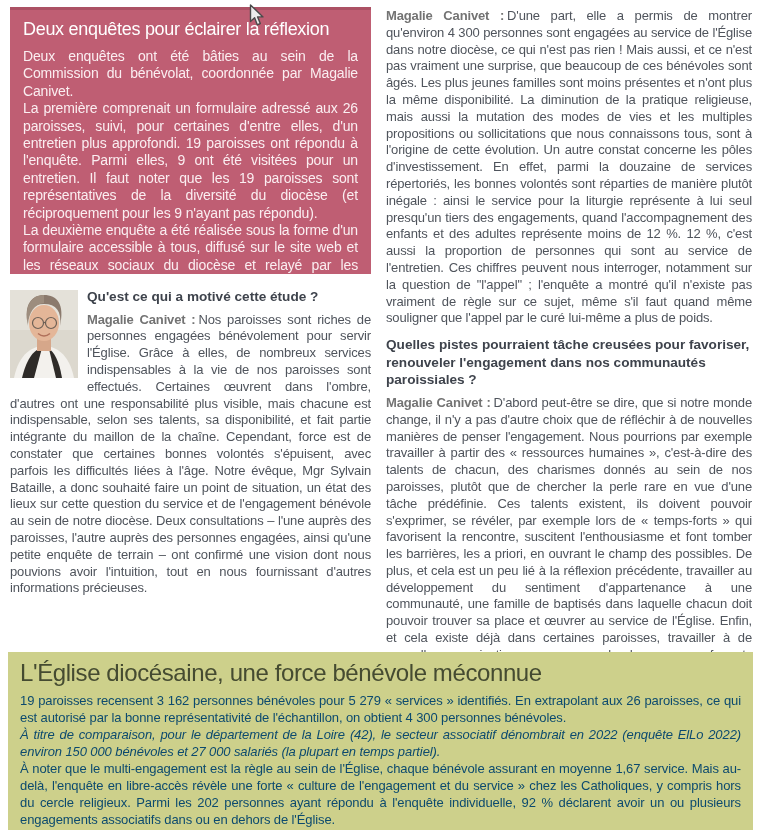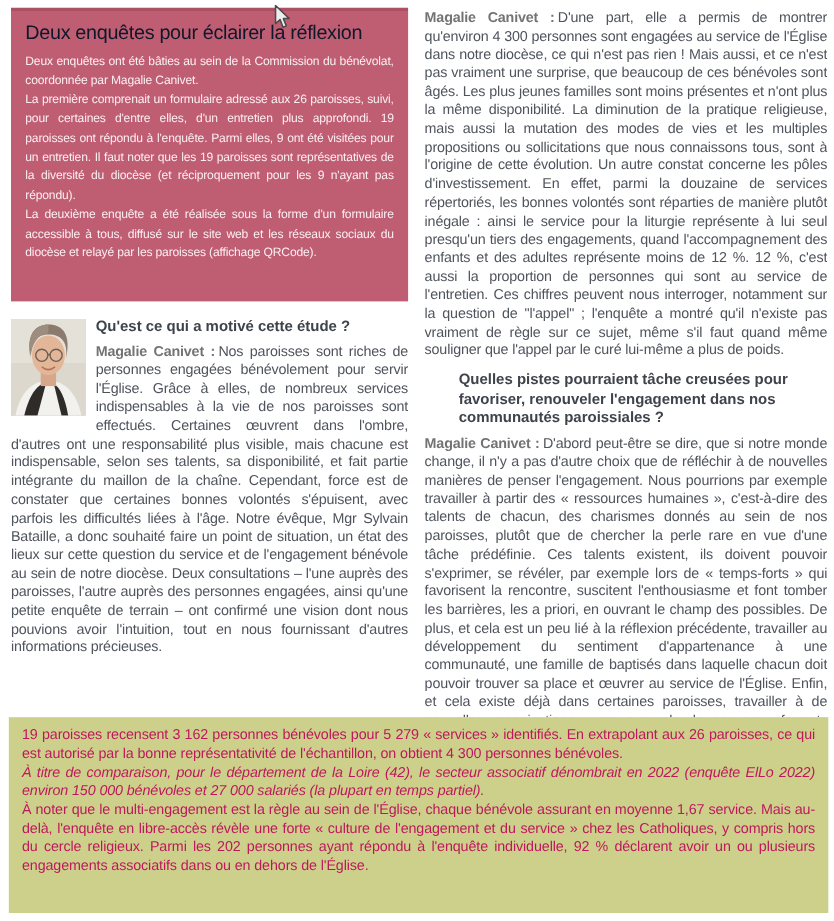--- a/index.html
+++ b/index.html
@@ -13,61 +13,61 @@
   .page { position:absolute; inset:0; background:#ffffff; }
 
   
   .pink-box {
     position:absolute; left:10px; top:7px; width:361px; height:267px;
     background:#bf5e73; color:#fbeef1;
     padding:9px 13px 8px 13px; overflow:hidden;
     box-shadow: inset 0 3px 0 rgba(90,20,35,0.18);
   }
   .pink-box h1 {
-    color:#0f172a; font-size:18px; font-weight:400;
+    color:#ffffff; font-size:18px; font-weight:400;
     letter-spacing:-0.3px; margin:3px 0 8px 0; white-space:nowrap;
   }
   .pink-box p {
-    font-size:11px; line-height:17.4px; letter-spacing:-0.15px;
+    font-size:14px; line-height:17.4px; letter-spacing:-0.15px;
     text-align:justify;
   }
 
   
   .col-left  { position:absolute; left:10px;  top:288px; width:361px; height:414px; overflow:hidden; }
   .col-right { position:absolute; left:386px; top:8px;   width:366px; height:644px; overflow:hidden; }
 
   .photo {
     float:left; width:68px; height:88px; margin:2px 9px 3px 0;
     overflow:hidden; background:#d9d5cb;
   }
   .photo svg { display:block; width:100%; height:100%; }
 
   .q {
     font-size:13.6px; font-weight:700; color:#3e434c;
-    line-height:17.6px; margin-bottom:6px; text-align:left;padding-left:31px;
+    line-height:17.6px; margin-bottom:6px; text-align:left;
   }
   .q.q-follow { margin-top:16px; }
   .a {
     font-size:13px; line-height:16.8px; letter-spacing:-0.15px;
     color:#4f545c; text-align:justify; margin-bottom:9px;
   }
   .speaker { color:#737373; font-weight:700; margin-right:3px; }
 
   
   .green-box {
     position:absolute; left:8px; top:652px; width:745px; height:178px;
     background:#cdd08b; padding:7px 12px 8px 12px; overflow:hidden;
   }
   .green-box h1 {
     font-size:24px; font-weight:400; color:#454b31;
     letter-spacing:-0.4px; margin-bottom:5px;
   }
   .green-box p {
     font-size:13px; line-height:17px; letter-spacing:-0.1px;
-    color:#be185d; text-align:justify;
+    color:#0c4a6e; text-align:justify;
   }
   .green-box p.italic { font-style:italic; }
 
   
   .cursor { position:absolute; left:249px; top:4px; width:16px; height:23px; z-index:10; }
   .cursor svg { display:block; width:100%; height:100%; }
 </style>
 </head>
 <body>
 
@@ -102,20 +102,21 @@
     <p class="a"><span class="speaker">Magalie Canivet :</span><span>Nos paroisses sont riches de personnes engagées bénévolement pour servir l'Église. Grâce à elles, de nombreux services indispensables à la vie de nos paroisses sont effectués. Certaines œuvrent dans l'ombre, d'autres ont une responsabilité plus visible, mais chacune est indispensable, selon ses talents, sa disponibilité, et fait partie intégrante du maillon de la chaîne. Cependant, force est de constater que certaines bonnes volontés s'épuisent, avec parfois les difficultés liées à l'âge. Notre évêque, Mgr Sylvain Bataille, a donc souhaité faire un point de situation, un état des lieux sur cette question du service et de l'engagement bénévole au sein de notre diocèse. Deux consultations – l'une auprès des paroisses, l'autre auprès des personnes engagées, ainsi qu'une petite enquête de terrain – ont confirmé une vision dont nous pouvions avoir l'intuition, tout en nous fournissant d'autres informations précieuses.</span></p>
   </section>
 
   <section class="col-right">
     <p class="a"><span class="speaker">Magalie Canivet :</span><span>D'une part, elle a permis de montrer qu'environ 4 300 personnes sont engagées au service de l'Église dans notre diocèse, ce qui n'est pas rien ! Mais aussi, et ce n'est pas vraiment une surprise, que beaucoup de ces bénévoles sont âgés. Les plus jeunes familles sont moins présentes et n'ont plus la même disponibilité. La diminution de la pratique religieuse, mais aussi la mutation des modes de vies et les multiples propositions ou sollicitations que nous connaissons tous, sont à l'origine de cette évolution. Un autre constat concerne les pôles d'investissement. En effet, parmi la douzaine de services répertoriés, les bonnes volontés sont réparties de manière plutôt inégale : ainsi le service pour la liturgie représente à lui seul presqu'un tiers des engagements, quand l'accompagnement des enfants et des adultes représente moins de 12 %. 12 %, c'est aussi la proportion de personnes qui sont au service de l'entretien. Ces chiffres peuvent nous interroger, notamment sur la question de "l'appel" ; l'enquête a montré qu'il n'existe pas vraiment de règle sur ce sujet, même s'il faut quand même souligner que l'appel par le curé lui-même a plus de poids.</span></p>
     <h2 class="q">Quelles pistes pourraient tâche creusées pour favoriser, renouveler l'engagement dans nos communautés paroissiales ?</h2>
     <p class="a"><span class="speaker">Magalie Canivet :</span><span>D'abord peut-être se dire, que si notre monde change, il n'y a pas d'autre choix que de réfléchir à de nouvelles manières de penser l'engagement. Nous pourrions par exemple travailler à partir des « ressources humaines », c'est-à-dire des talents de chacun, des charismes donnés au sein de nos paroisses, plutôt que de chercher la perle rare en vue d'une tâche prédéfinie. Ces talents existent, ils doivent pouvoir s'exprimer, se révéler, par exemple lors de « temps-forts » qui favorisent la rencontre, suscitent l'enthousiasme et font tomber les barrières, les a priori, en ouvrant le champ des possibles. De plus, et cela est un peu lié à la réflexion précédente, travailler au développement du sentiment d'appartenance à une communauté, une famille de baptisés dans laquelle chacun doit pouvoir trouver sa place et œuvrer au service de l'Église. Enfin, et cela existe déjà dans certaines paroisses, travailler à de nouvelles organisations – par exemple de nouveaux formats pour la catéchèse, intégrée au dimanche – pour mieux transmettre et partager l'essentiel de notre foi.</span></p>
   </section>
 
   <section class="green-box">
+    <h1>L'Église diocésaine, une force bénévole méconnue</h1>
     <p>19 paroisses recensent 3 162 personnes bénévoles pour 5 279 « services » identifiés. En extrapolant aux 26 paroisses, ce qui est autorisé par la bonne représentativité de l'échantillon, on obtient 4 300 personnes bénévoles.</p>
     <p class="italic">À titre de comparaison, pour le département de la Loire (42), le secteur associatif dénombrait en 2022 (enquête ElLo 2022) environ 150 000 bénévoles et 27 000 salariés (la plupart en temps partiel).</p>
     <p>À noter que le multi-engagement est la règle au sein de l'Église, chaque bénévole assurant en moyenne 1,67 service. Mais au-delà, l'enquête en libre-accès révèle une forte « culture de l'engagement et du service » chez les Catholiques, y compris hors du cercle religieux. Parmi les 202 personnes ayant répondu à l'enquête individuelle, 92 % déclarent avoir un ou plusieurs engagements associatifs dans ou en dehors de l'Église.</p>
   </section>
 
   <div class="cursor">
     <svg viewBox="0 0 16 23" aria-hidden="true">
       <path d="M1.5,1 L1.5,17.5 L5.6,13.8 L8.3,20.8 L11.3,19.5 L8.6,12.9 L14,12.9 Z" fill="#ececec" stroke="#4a4a4a" stroke-width="1.4" stroke-linejoin="round"></path>
     </svg>
   </div>

